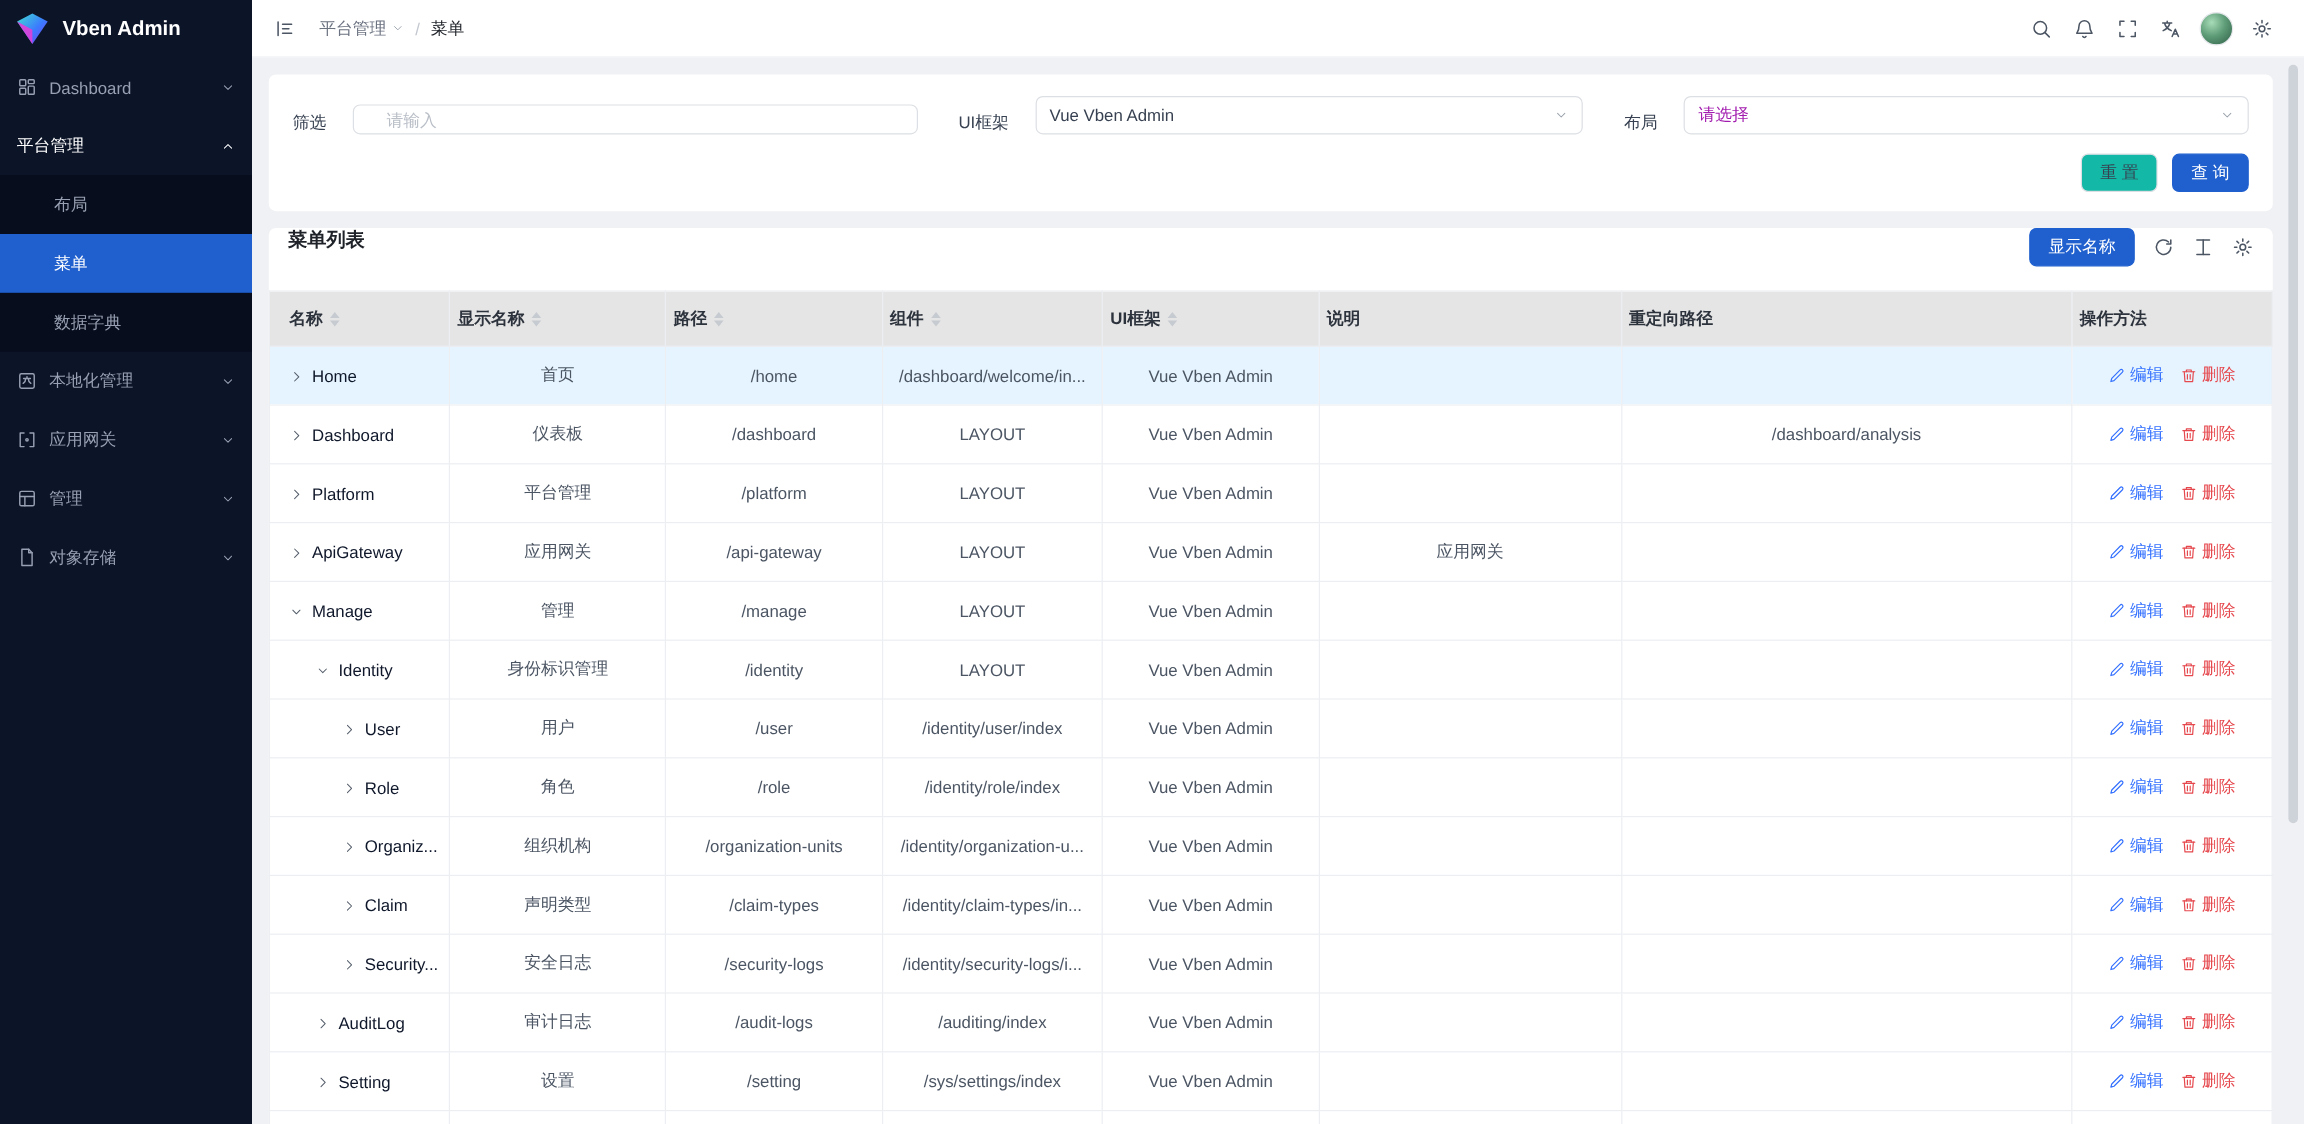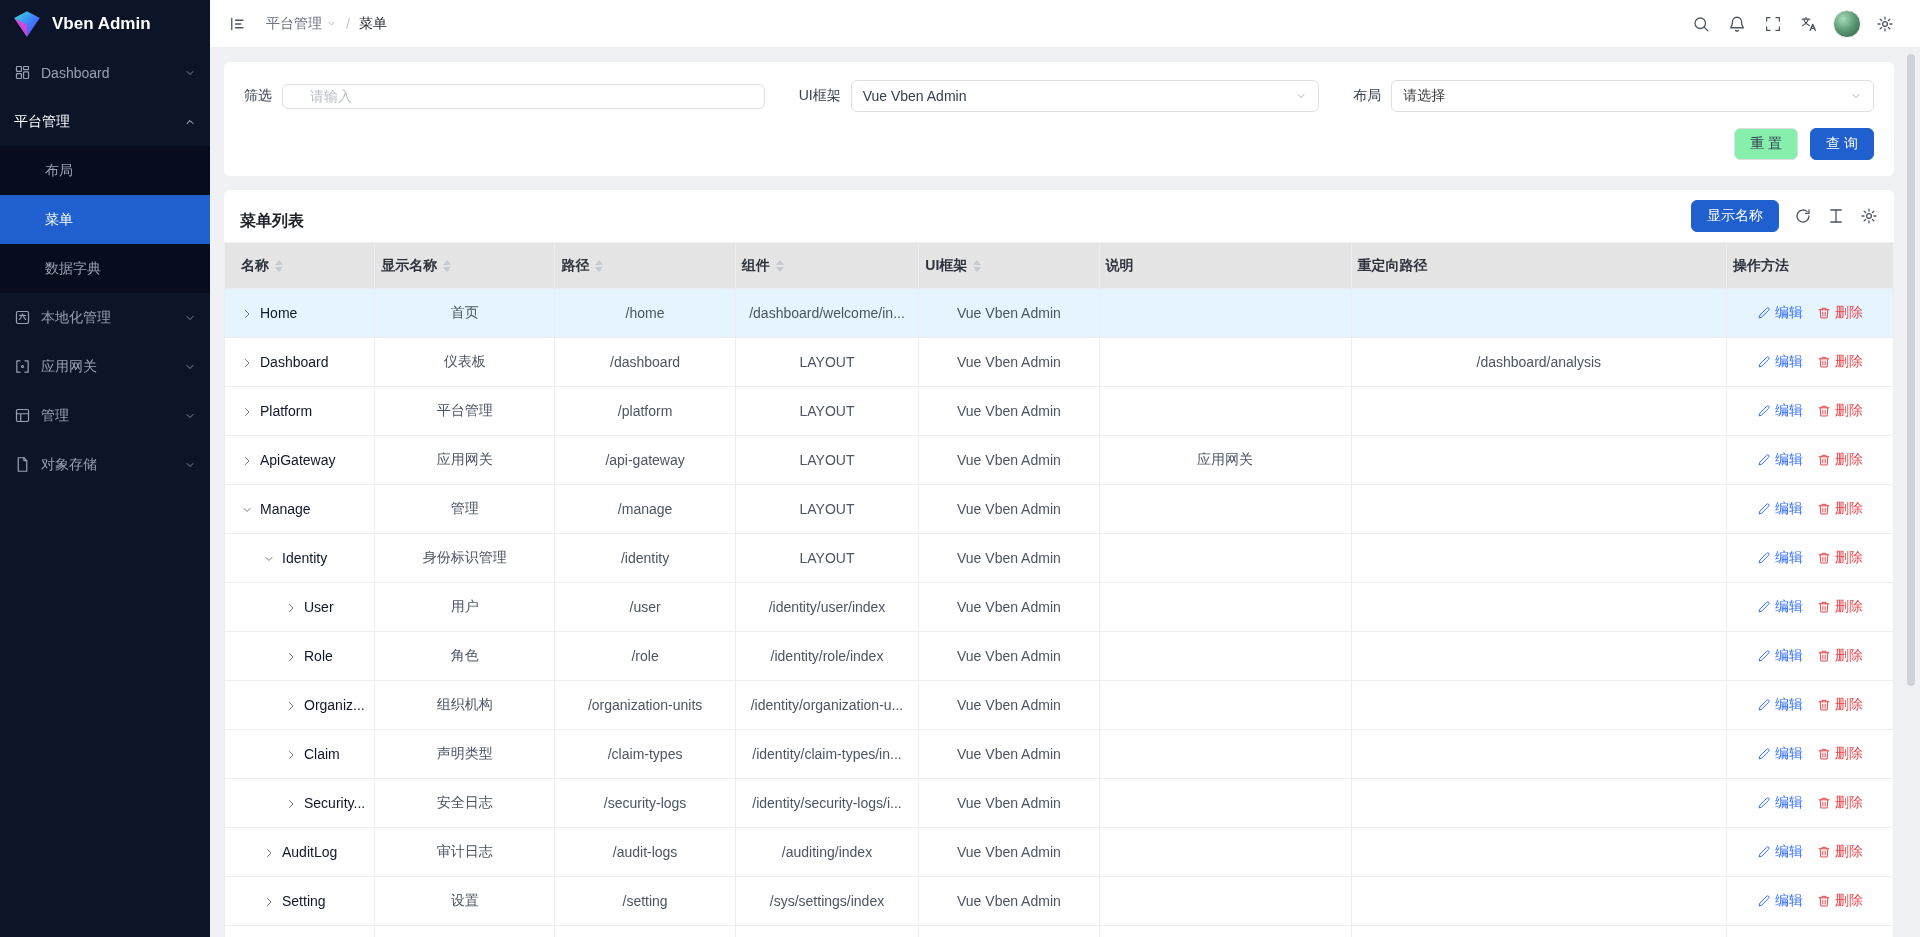--- a/index.html
+++ b/index.html
@@ -33,34 +33,34 @@
   .bc-current{color:#1f2329}
   .spacer{flex:1}
   .avatar{width:28px;height:28px;min-width:28px;border-radius:50%;cursor:pointer;border:1px solid #e5e7eb;
           background:radial-gradient(circle at 35% 30%,#a8dcb8 0%,#5f9d78 45%,#2e5d46 100%);margin:0 3px}
 
   
   .content{flex:1;padding:14px 26px 0 14px;overflow:hidden}
   .card{background:#fff;border-radius:6px}
   .filter-card{padding:18px 20px 16px}
   .filter-row{display:flex;gap:34px}
-  .field{flex:1;display:flex;align-items:center;gap:10px;min-width:0}
+  .field{flex:1;display:flex;align-items:flex-end;gap:22px;min-width:0}
   .field label{white-space:nowrap;color:#374151}
   .field input{flex:1;min-width:0;height:25px;border:1px solid #dcdfe4;border-radius:6px;padding:0 27px;font:inherit;color:#374151;outline:none}
   .field input::placeholder{color:#b9bec7}
   .select{flex:1;min-width:0;height:32px;border:1px solid #dcdfe4;border-radius:6px;display:flex;align-items:center;justify-content:space-between;gap:6px;padding:0 11px;background:#fff;cursor:pointer}
   .select .sel-caret{color:#9aa1ab}
   .select .sel-caret svg{width:12px;height:12px}
-  .select.placeholder .sel-value{color:#404040}
+  .select.placeholder .sel-value{color:#a21caf}
   .filter-actions{display:flex;justify-content:flex-end;gap:12px;margin-top:16px}
-  .btn{height:32px;padding:0 15px;border-radius:6px;border:1px solid #dcdfe4;background:#86efac;color:#374151;font:inherit;font-size:14px;cursor:pointer;white-space:nowrap}
+  .btn{height:32px;padding:0 15px;border-radius:6px;border:1px solid #dcdfe4;background:#14b8a6;color:#374151;font:inherit;font-size:14px;cursor:pointer;white-space:nowrap}
   .btn.primary{background:var(--primary,#1f5fce);border-color:var(--primary,#1f5fce);color:#fff}
 
   .table-card{margin-top:14px}
-  .card-header{height:52px;display:flex;align-items:flex-end;justify-content:space-between;padding:10px 16px}
+  .card-header{height:52px;display:flex;align-items:flex-start;justify-content:space-between;padding:0 16px}
   .card-title{margin:0;font-size:16px;font-weight:700;color:#1f2329}
   .toolbar{display:flex;align-items:center;gap:15px}
   .tool-icon{color:#4b5563;cursor:pointer;display:inline-flex}
   .tool-icon svg{width:18px;height:18px}
 
   table{width:100%;border-collapse:collapse;table-layout:fixed}
   th,td{border:1px solid #eceef2}
   thead th{background:#e5e5e5;height:46px;font-weight:600;color:#2d333d;padding:0 6px}
   .th-inner{display:flex;align-items:center;justify-content:flex-start;gap:3px}
   .th-inner.left{justify-content:flex-start;padding-left:10px}

